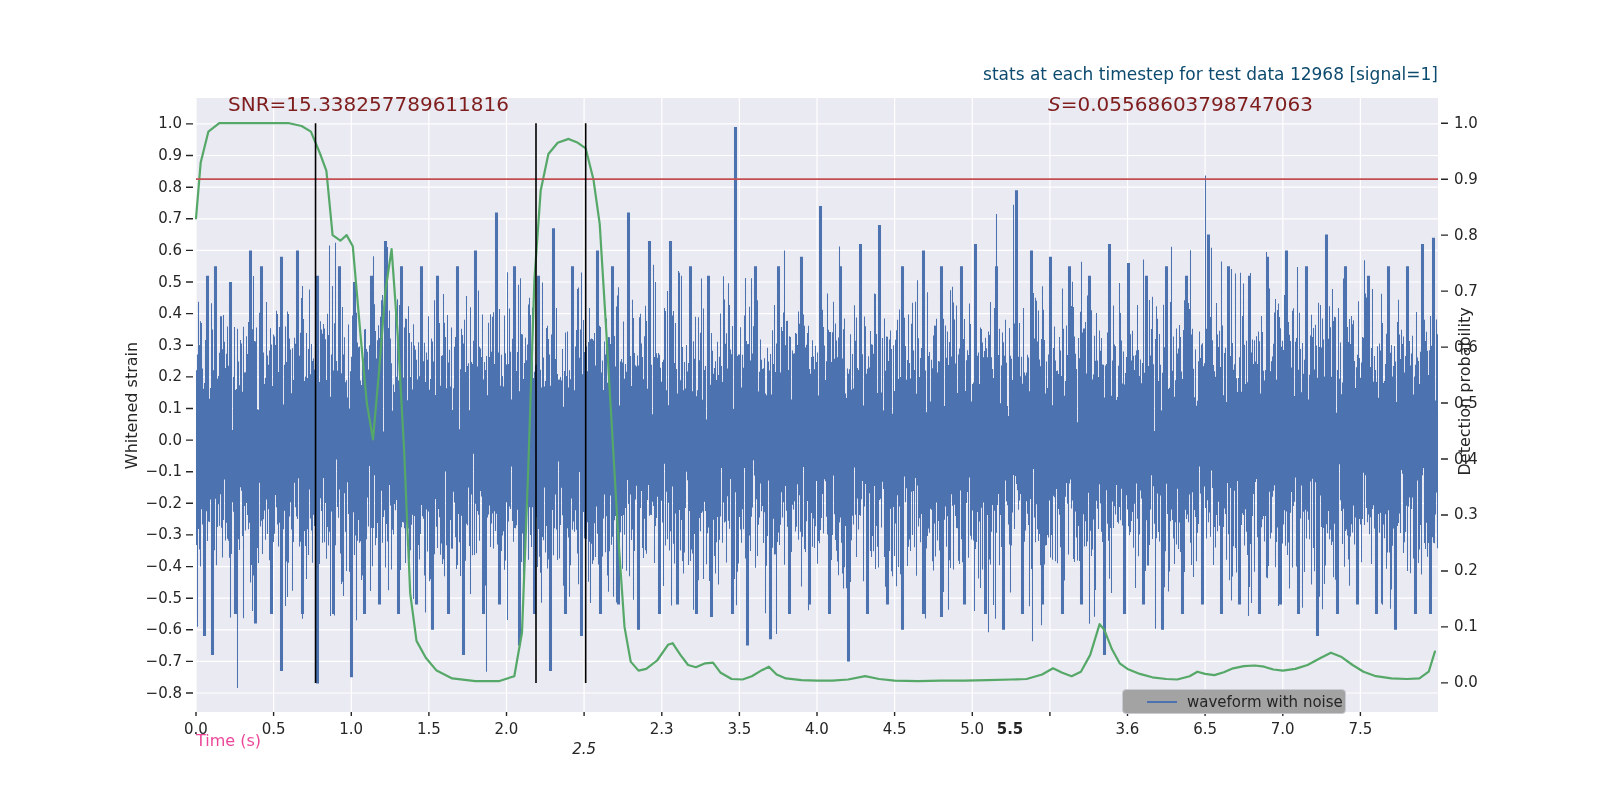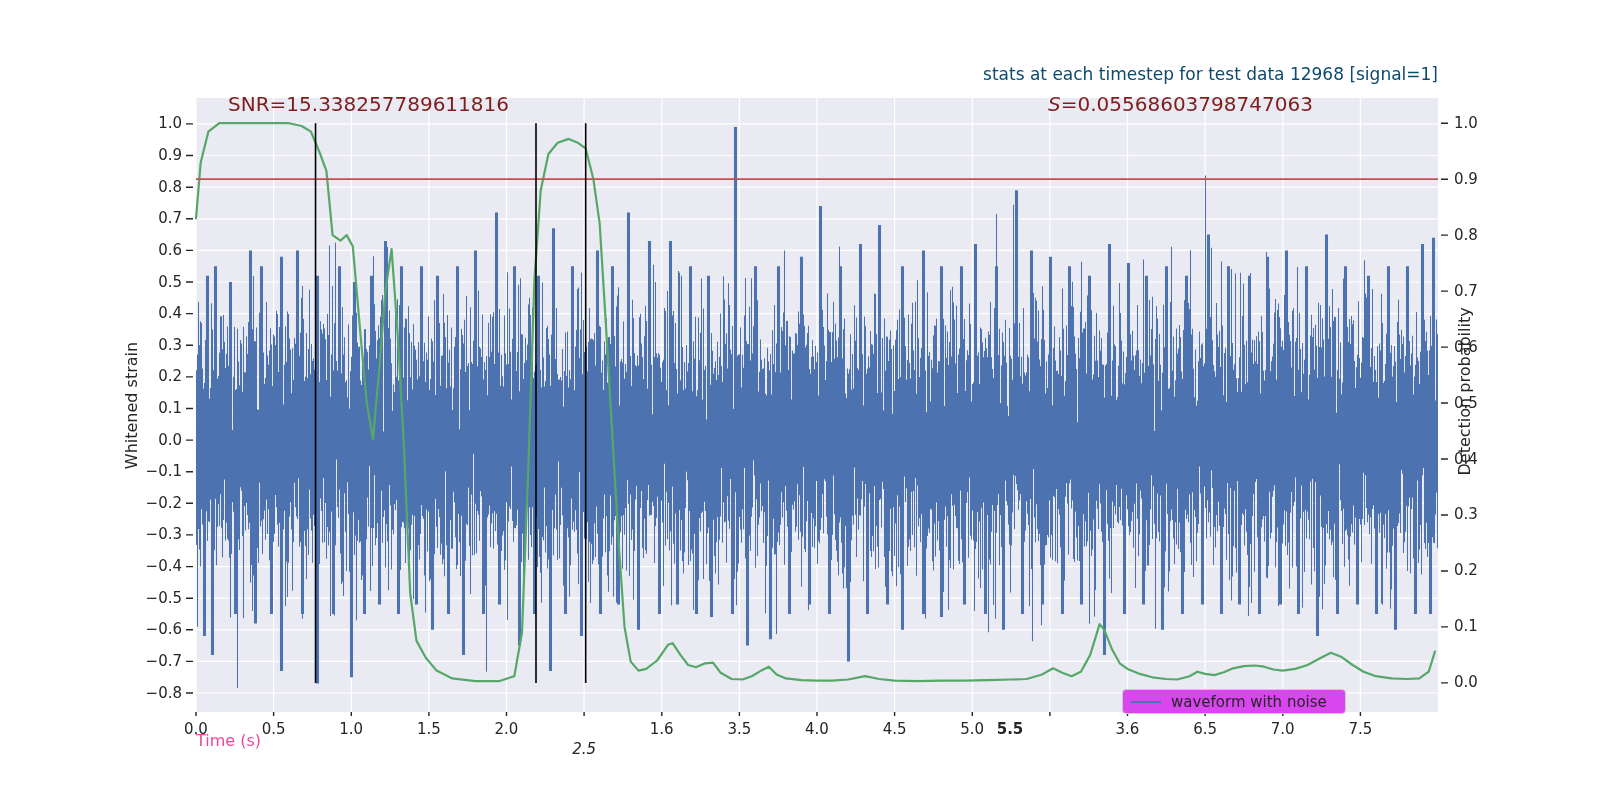--- a/index.html
+++ b/index.html
@@ -19,22 +19,22 @@
         transform:rotate(-90deg);transform-origin:center center;}
   #ylab-left{left:61px;top:396px;width:140px;text-align:center;}
   #ylab-right{left:1394px;top:396px;width:140px;text-align:center;}
   #xlab{position:absolute;left:196px;top:731px;width:1242px;text-align:left;
         font-size:16px;color:#ec4899;}
   .tick-label{position:absolute;font-size:15px;color:#262626;white-space:nowrap;}
   .tick-left{right:1422px;text-align:right;}
   .tick-right{left:1456px;text-align:left;}
   .tick-x{text-align:center;}
   #legend{position:absolute;left:1122px;top:689px;width:224px;height:25px;
-          background:#d946ef;border:1px solid #cacad4;border-radius:4px;
-          display:flex;align-items:center;box-sizing:border-box;padding:0 8px;}
+          background:#a3a3a3;border:1px solid #cacad4;border-radius:4px;
+          display:flex;align-items:center;box-sizing:border-box;padding:0 24px;}
   #legend-line{width:30px;height:0;border-top:2px solid #4c72b0;margin-right:10px;flex:none;}
   #legend-text{font-size:15px;color:#262626;white-space:nowrap;}
 </style>
 </head>
 <body>
 
 <div id="figure">
   <div id="plot-bg"></div>
   <svg id="chart-svg" width="1600" height="800">
       <path d="M196 123.9H1438M196 155.5H1438M196 187.2H1438M196 218.8H1438M196 250.4H1438M196 282.0H1438M196 313.6H1438M196 345.2H1438M196 376.9H1438M196 408.5H1438M196 440.1H1438M196 471.7H1438M196 503.3H1438M196 534.9H1438M196 566.6H1438M196 598.2H1438M196 629.8H1438M196 661.4H1438M196 693.0H1438M196.0 98V712M273.6 98V712M351.3 98V712M428.9 98V712M506.5 98V712M584.1 98V712M661.8 98V712M739.4 98V712M817.0 98V712M894.6 98V712M972.3 98V712M1049.9 98V712M1127.5 98V712M1205.1 98V712M1282.8 98V712M1360.4 98V712" stroke="#ffffff" stroke-width="1.2" fill="none"></path>
@@ -90,21 +90,21 @@
       <div class="tick-label tick-right" style="top: 505.483px; left: 1454px;">0.3</div>
       <div class="tick-label tick-right" style="top: 561.454px; left: 1454px;">0.2</div>
       <div class="tick-label tick-right" style="top: 617.424px; left: 1454px;">0.1</div>
       <div class="tick-label tick-right" style="top: 673.395px; left: 1454px;">0.0</div>
       <div class="tick-label tick-x" style="top: 720px; left: 176px; width: 40px;">0.0</div>
       <div class="tick-label tick-x" style="top: 720px; left: 253.625px; width: 40px;">0.5</div>
       <div class="tick-label tick-x" style="top: 720px; left: 331.25px; width: 40px;">1.0</div>
       <div class="tick-label tick-x" style="top: 720px; left: 408.875px; width: 40px;">1.5</div>
       <div class="tick-label tick-x" style="top: 720px; left: 486.5px; width: 40px;">2.0</div>
       <div class="tick-label tick-x" style="top: 740px; left: 564.125px; width: 40px; font-style: italic;">2.5</div>
-      <div class="tick-label tick-x" style="top: 720px; left: 641.75px; width: 40px;">1.6</div>
+      <div class="tick-label tick-x" style="top: 720px; left: 641.75px; width: 40px;">2.3</div>
       <div class="tick-label tick-x" style="top: 720px; left: 719.375px; width: 40px;">3.5</div>
       <div class="tick-label tick-x" style="top: 720px; left: 797px; width: 40px;">4.0</div>
       <div class="tick-label tick-x" style="top: 720px; left: 874.625px; width: 40px;">4.5</div>
       <div class="tick-label tick-x" style="top: 720px; left: 952.25px; width: 40px;">5.0</div>
       <div class="tick-label tick-x" style="top: 720px; left: 990px; width: 40px; font-weight: bold;">5.5</div>
       <div class="tick-label tick-x" style="top: 720px; left: 1107.5px; width: 40px;">3.6</div>
       <div class="tick-label tick-x" style="top: 720px; left: 1185.12px; width: 40px;">6.5</div>
       <div class="tick-label tick-x" style="top: 720px; left: 1262.75px; width: 40px;">7.0</div>
       <div class="tick-label tick-x" style="top: 720px; left: 1340.38px; width: 40px;">7.5</div>
     </div>

